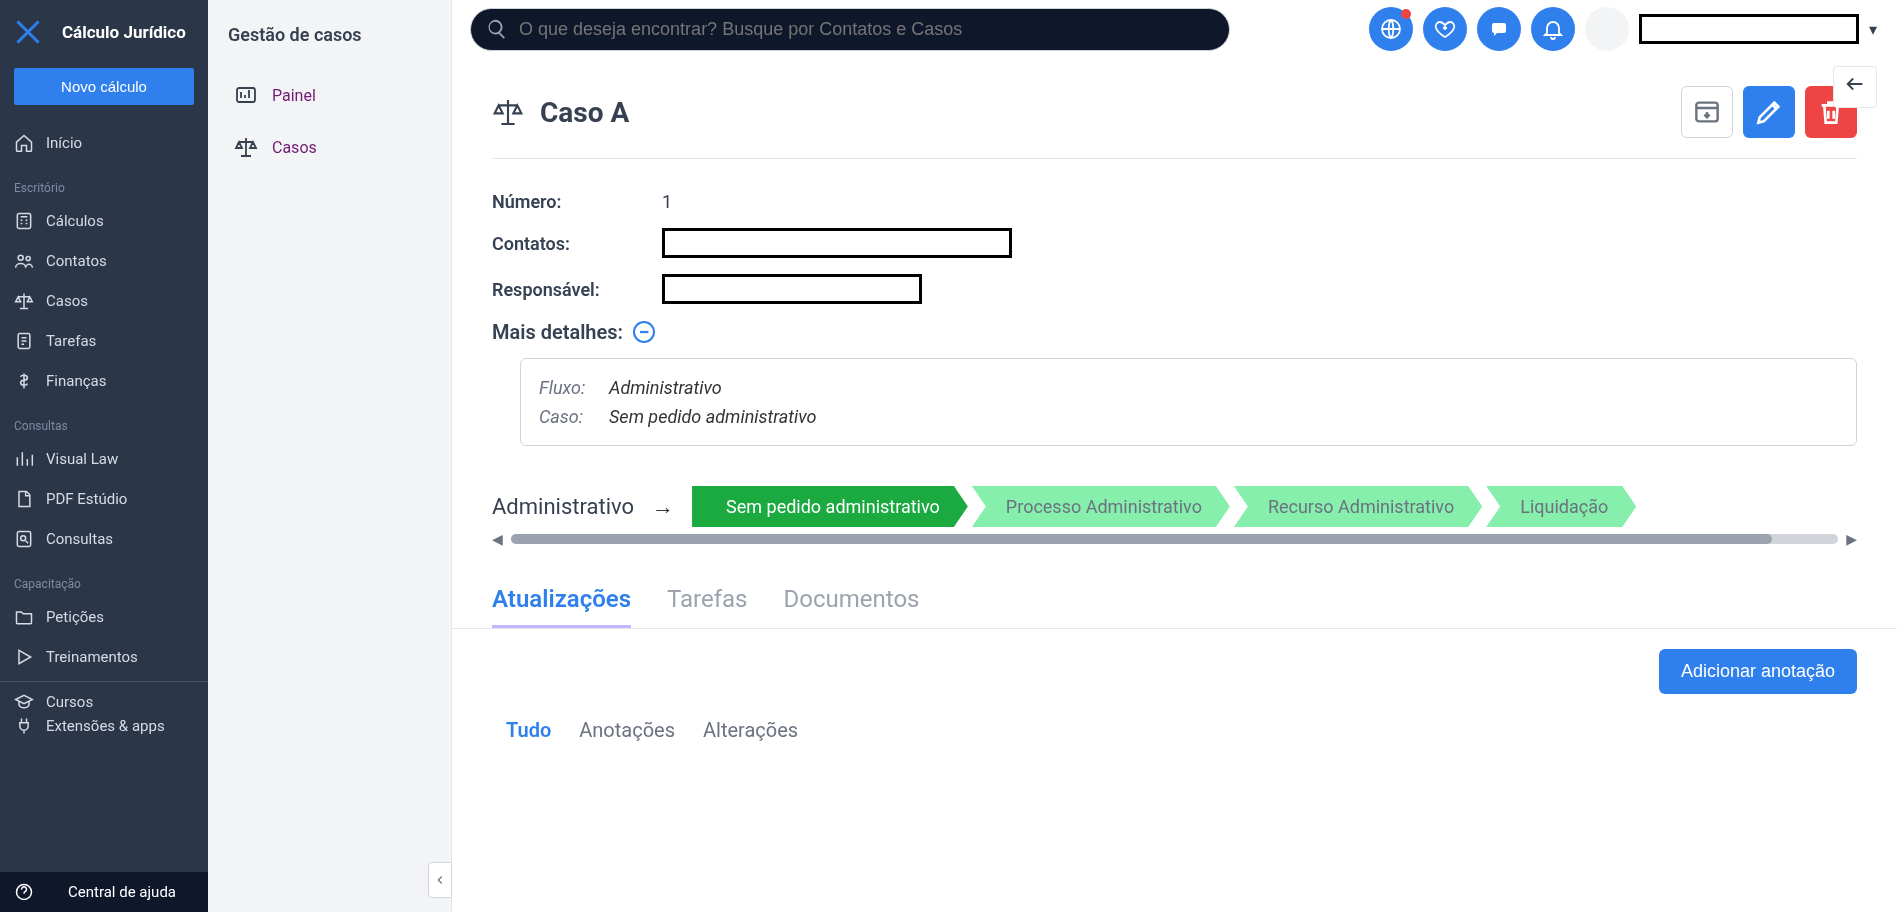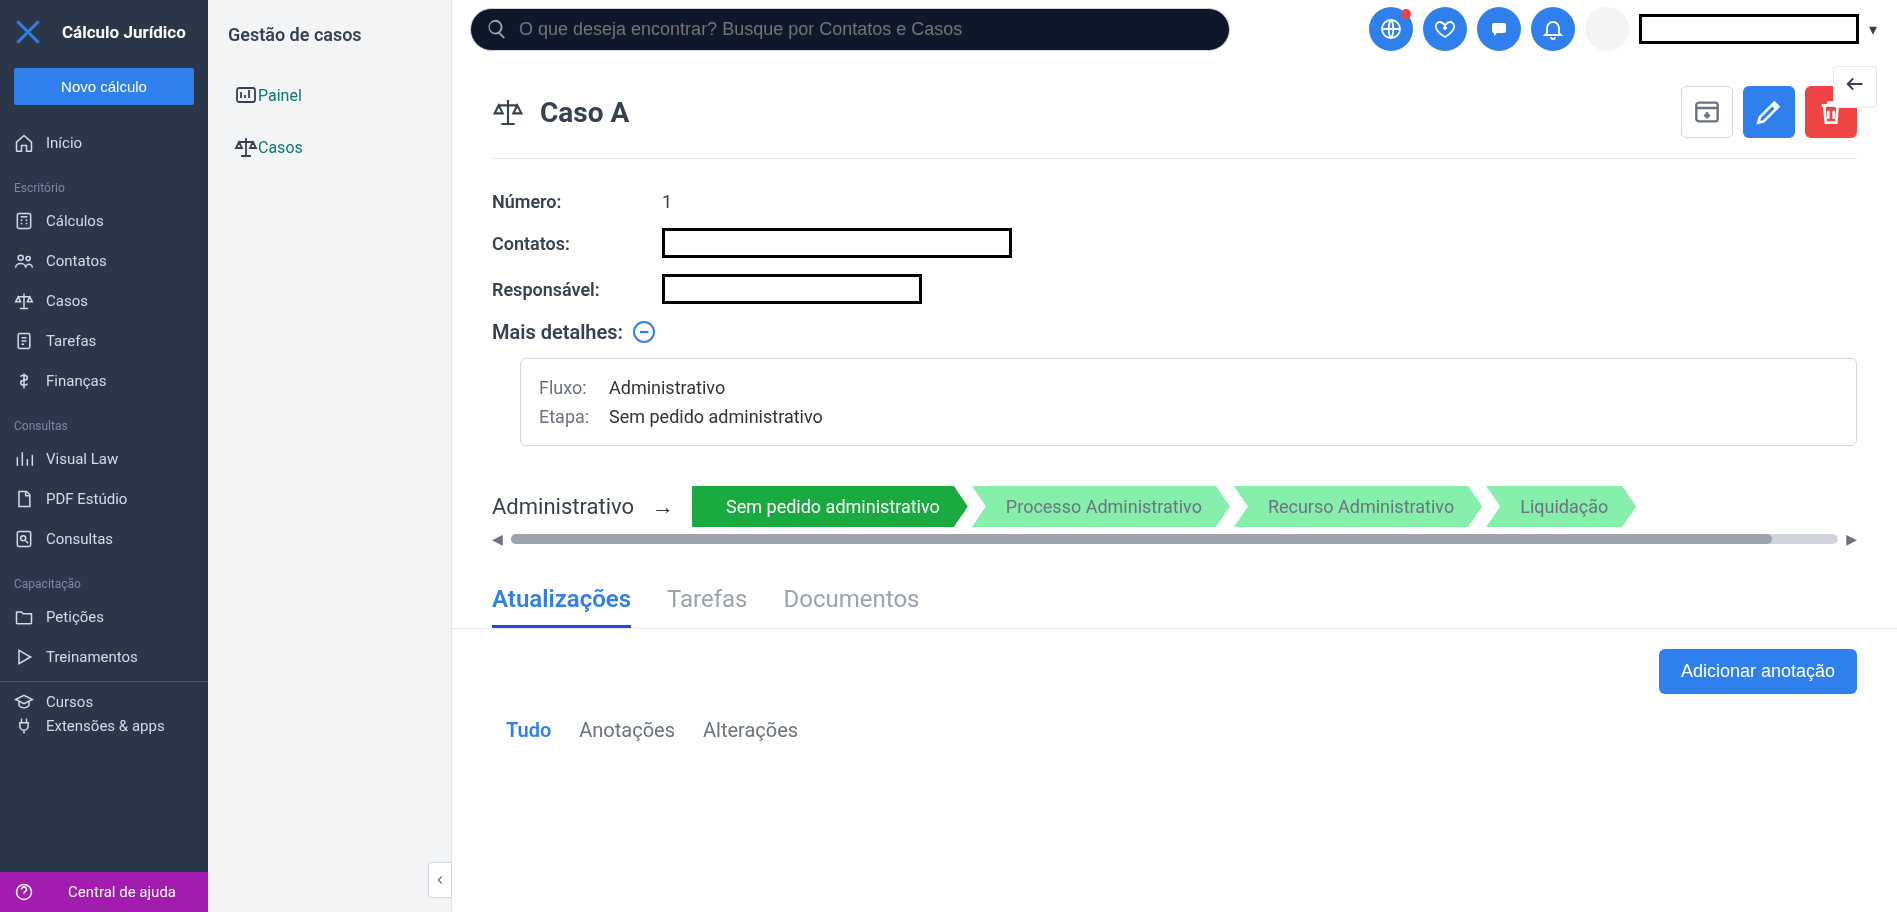--- a/index.html
+++ b/index.html
@@ -7,27 +7,27 @@
 
 
 .sidebar { width: 208px; background: #2b3648; color: #cfd6e3; display: flex; flex-direction: column; overflow-y: auto; }
 .logo-row { display: flex; align-items: center; gap: 20px; padding: 18px 14px 14px 14px; color: #fff; font-weight: 700; font-size: 17px; }
 .logo-icon { width: 28px; height: 28px; }
 .new-btn { margin: 8px 14px 14px 14px; background: #2f80ed; color: #fff; border: none; border-radius: 2px; padding: 10px 0; font-size: 15px; cursor: pointer; }
 .nav-section { padding: 4px 0; }
 .nav-section-label { font-size: 12px; color: #7d8aa4; padding: 10px 14px 6px 14px; }
 .nav-item { display: flex; align-items: center; gap: 12px; padding: 10px 14px; font-size: 15px; cursor: pointer; color: #d5dbe6; }
 .nav-item svg { width: 20px; height: 20px; flex-shrink: 0; }
-.help-row { background: #a21caf; color: #fff; gap: 34px; }
+.help-row { background: #0f172a; color: #fff; gap: 34px; }
 .divider { border-top: 1px solid #4a5670; margin-top: 4px; }
 
 
 .subpanel { width: 244px; background: #f3f4f6; border-right: 1px solid #e5e7eb; padding: 24px 20px; position: relative; }
 .subpanel-title { font-size: 18px; font-weight: 600; color: #374151; margin-bottom: 24px; }
-.sub-item { display: flex; align-items: center; padding: 14px 6px; font-size: 16px; color: #0f766e; cursor: pointer; }
+.sub-item { display: flex; align-items: center; gap: 14px; padding: 14px 6px; font-size: 16px; color: #701a75; cursor: pointer; }
 .sub-item svg { width: 24px; height: 24px; }
 .collapse-btn { position: absolute; bottom: 14px; right: -1px; width: 24px; height: 36px; border: 1px solid #d1d5db; background: #fff; border-radius: 4px 0 0 4px; display: flex; align-items: center; justify-content: center; cursor: pointer; }
 
 
 .main { flex: 1; display: flex; flex-direction: column; overflow: hidden; }
 
 
 .topbar { display: flex; align-items: center; gap: 14px; padding: 6px 20px 6px 10px; height: 58px; }
 .search-wrap { flex: 1; max-width: 760px; position: relative; margin-left: 8px; }
 .search-wrap svg { position: absolute; left: 16px; top: 50%; transform: translateY(-50%); width: 22px; height: 22px; fill: #9ca3af; }
@@ -53,41 +53,41 @@
 .hr { border-top: 1px solid #e5e7eb; margin: 10px 40px 0 40px; }
 
 .details { padding: 24px 40px 10px 40px; }
 .det-row { display: flex; align-items: center; gap: 40px; padding: 8px 0; font-size: 18px; color: #374151; }
 .det-label { width: 130px; font-weight: 600; }
 .det-row .blackbox { border: 3px solid #000; height: 30px; }
 .more-label { display: flex; align-items: center; gap: 10px; font-size: 20px; font-weight: 600; color: #374151; padding-top: 8px; }
 .minus-circle { width: 22px; height: 22px; border: 2px solid #2f80ed; border-radius: 50%; display: flex; align-items: center; justify-content: center; color: #2f80ed; font-weight: 700; line-height: 1; cursor: pointer; }
 
 .det-box { border: 1px solid #d1d5db; border-radius: 6px; margin: 14px 0 0 28px; padding: 14px 18px; font-size: 18px; }
-.det-box-row { display: flex; gap: 10px; padding: 4px 0; }
+.det-box-row { display: flex; gap: 10px; padding: 4px 0; font-style: italic; }
 .det-box-label { color: #6b7280; width: 60px; }
 
 
 .flow-wrap { padding: 30px 40px 0 40px; }
 .flow-name { font-size: 22px; color: #374151; }
 .arrow { font-size: 22px; }
 .stages { display: flex; overflow-x: hidden; margin-top: 0; flex: 1; }
 .stage { padding: 10px 28px 10px 34px; font-size: 18px; color: #6b7280; background: #86efac; position: relative; margin-right: 4px; clip-path: polygon(0 0, calc(100% - 14px) 0, 100% 50%, calc(100% - 14px) 100%, 0 100%, 14px 50%); white-space: nowrap; cursor: pointer; }
 .stage.first { clip-path: polygon(0 0, calc(100% - 14px) 0, 100% 50%, calc(100% - 14px) 100%, 0 100%); }
 .stage.active { background: #1aaa40; color: #fff; }
 .stage-row { display: flex; align-items: center; gap: 18px; }
 .scroll-row { display: flex; align-items: center; gap: 8px; margin-top: 4px; }
 .scroll-track { flex: 1; height: 10px; background: #d1d5db; border-radius: 5px; position: relative; }
 .scroll-track::before { content: ""; position: absolute; left: 0; top: 0; height: 100%; width: 95%; background: #9ca3af; border-radius: 5px; }
 .scroll-arrow { font-size: 14px; color: #6b7280; cursor: pointer; }
 
 
 .tabs { display: flex; gap: 36px; padding: 30px 40px 0 40px; font-size: 24px; color: #9ca3af; border-bottom: 1px solid #e5e7eb; }
 .tab { padding: 8px 0 12px 0; cursor: pointer; }
-.tab.active { color: #2f80ed; border-bottom: 3px solid #1d4ed8; font-weight: 600; }
+.tab.active { color: #2f80ed; border-bottom: 3px solid #c4b5fd; font-weight: 600; }
 
 .annot-row { display: flex; justify-content: flex-end; padding: 20px 40px 0 40px; }
 .add-annot { background: #2f80ed; color: #fff; border: none; border-radius: 6px; padding: 12px 22px; font-size: 18px; cursor: pointer; }
 
 .subtabs { display: flex; gap: 28px; padding: 24px 40px 0 54px; font-size: 20px; color: #6b7280; }
 .subtab { cursor: pointer; }
 .subtab.active { color: #2f80ed; font-weight: 600; }
 </style>
 </head>
 <body>
@@ -321,21 +321,21 @@
       <div class="more-label">
         <span>Mais detalhes:</span>
         <span class="minus-circle">−</span>
       </div>
       <div class="det-box">
         <div class="det-box-row">
           <span class="det-box-label">Fluxo:</span>
           <span>Administrativo</span>
         </div>
         <div class="det-box-row">
-          <span class="det-box-label">Etapa:</span>
+          <span class="det-box-label">Caso:</span>
           <span>Sem pedido administrativo</span>
         </div>
       </div>
     </div>
 
     <div class="flow-wrap">
       <div class="stage-row">
         <span class="flow-name">Administrativo</span>
         <span class="arrow">→</span>
         <div class="stages">

